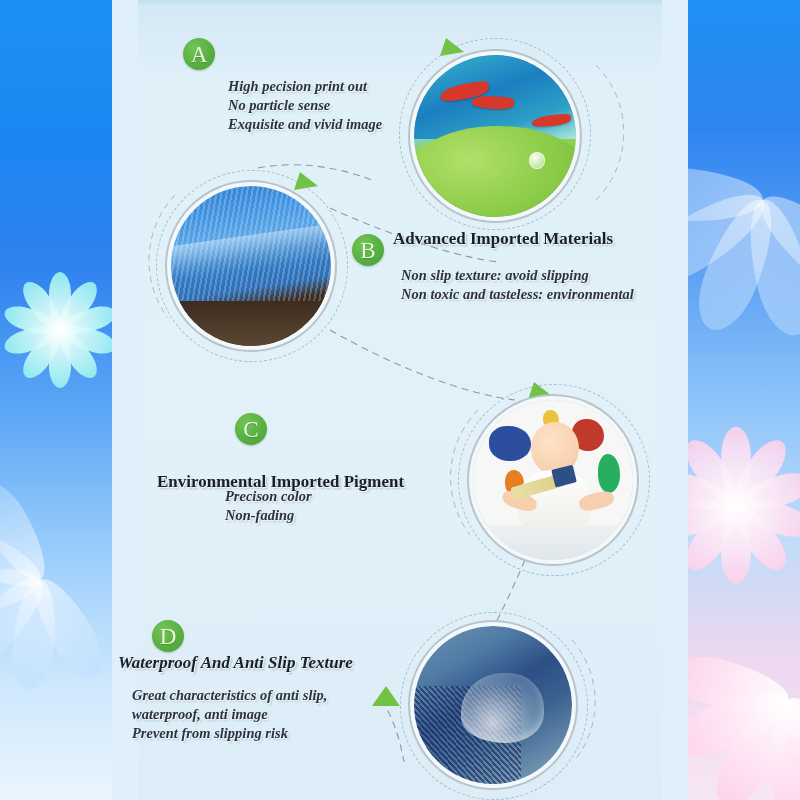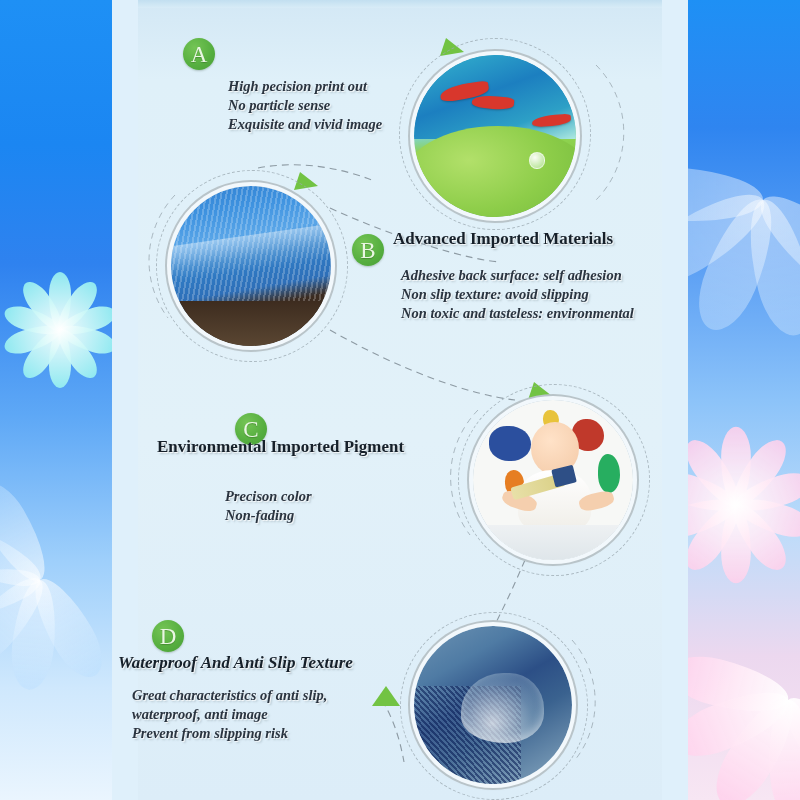--- a/index.html
+++ b/index.html
@@ -232,21 +232,20 @@
     <div class="inner img-b">
       <div class="ribs"></div>
       <div class="fold"></div>
       <div class="floor"></div>
     </div>
   </div>
 
   <div class="badge" style="left:352px;top:234px;">B</div>
   <div class="sec-title" style="left:393px;top:229px;">Advanced Imported Materials</div>
   <div class="sec-lines" style="left:401px;top:266px;">
-    <div>Adhesive back surface: self adhesion</div>
     <div>Non slip texture: avoid slipping</div>
     <div>Non toxic and tasteless: environmental</div>
   </div>
 
   <div class="dashring" style="left:458px;top:384px;width:190px;height:190px;"></div>
   <div class="photo" style="left:473px;top:400px;width:160px;height:160px;">
     <div class="inner img-c">
       <div class="splat" style="left:10%;top:16%;width:26%;height:22%;background:#2b4f9e;"></div>
       <div class="splat" style="left:62%;top:12%;width:20%;height:20%;background:#c0392b;"></div>
       <div class="splat" style="left:78%;top:34%;width:14%;height:24%;background:#27ae60;"></div>
@@ -256,21 +255,21 @@
       <div class="body"></div>
       <div class="arm" style="left:18%;top:58%;width:22%;height:10%;transform:rotate(18deg);"></div>
       <div class="arm" style="left:66%;top:58%;width:22%;height:10%;transform:rotate(-14deg);"></div>
       <div class="brush"></div>
       <div class="brushhead"></div>
       <div class="floorpaint"></div>
     </div>
   </div>
 
   <div class="badge" style="left:235px;top:413px;">C</div>
-  <div class="sec-title" style="left:157px;top:437px;">Environmental Imported Pigment</div>
+  <div class="sec-title" style="left:157px;top:472px;">Environmental Imported Pigment</div>
   <div class="sec-lines" style="left:225px;top:487px;">
     <div>Precison color</div>
     <div>Non-fading</div>
   </div>
 
   <div class="dashring" style="left:400px;top:612px;width:186px;height:186px;"></div>
   <div class="photo" style="left:414px;top:626px;width:158px;height:158px;">
     <div class="inner img-d">
       <div class="veins"></div>
       <div class="hatch"></div>

